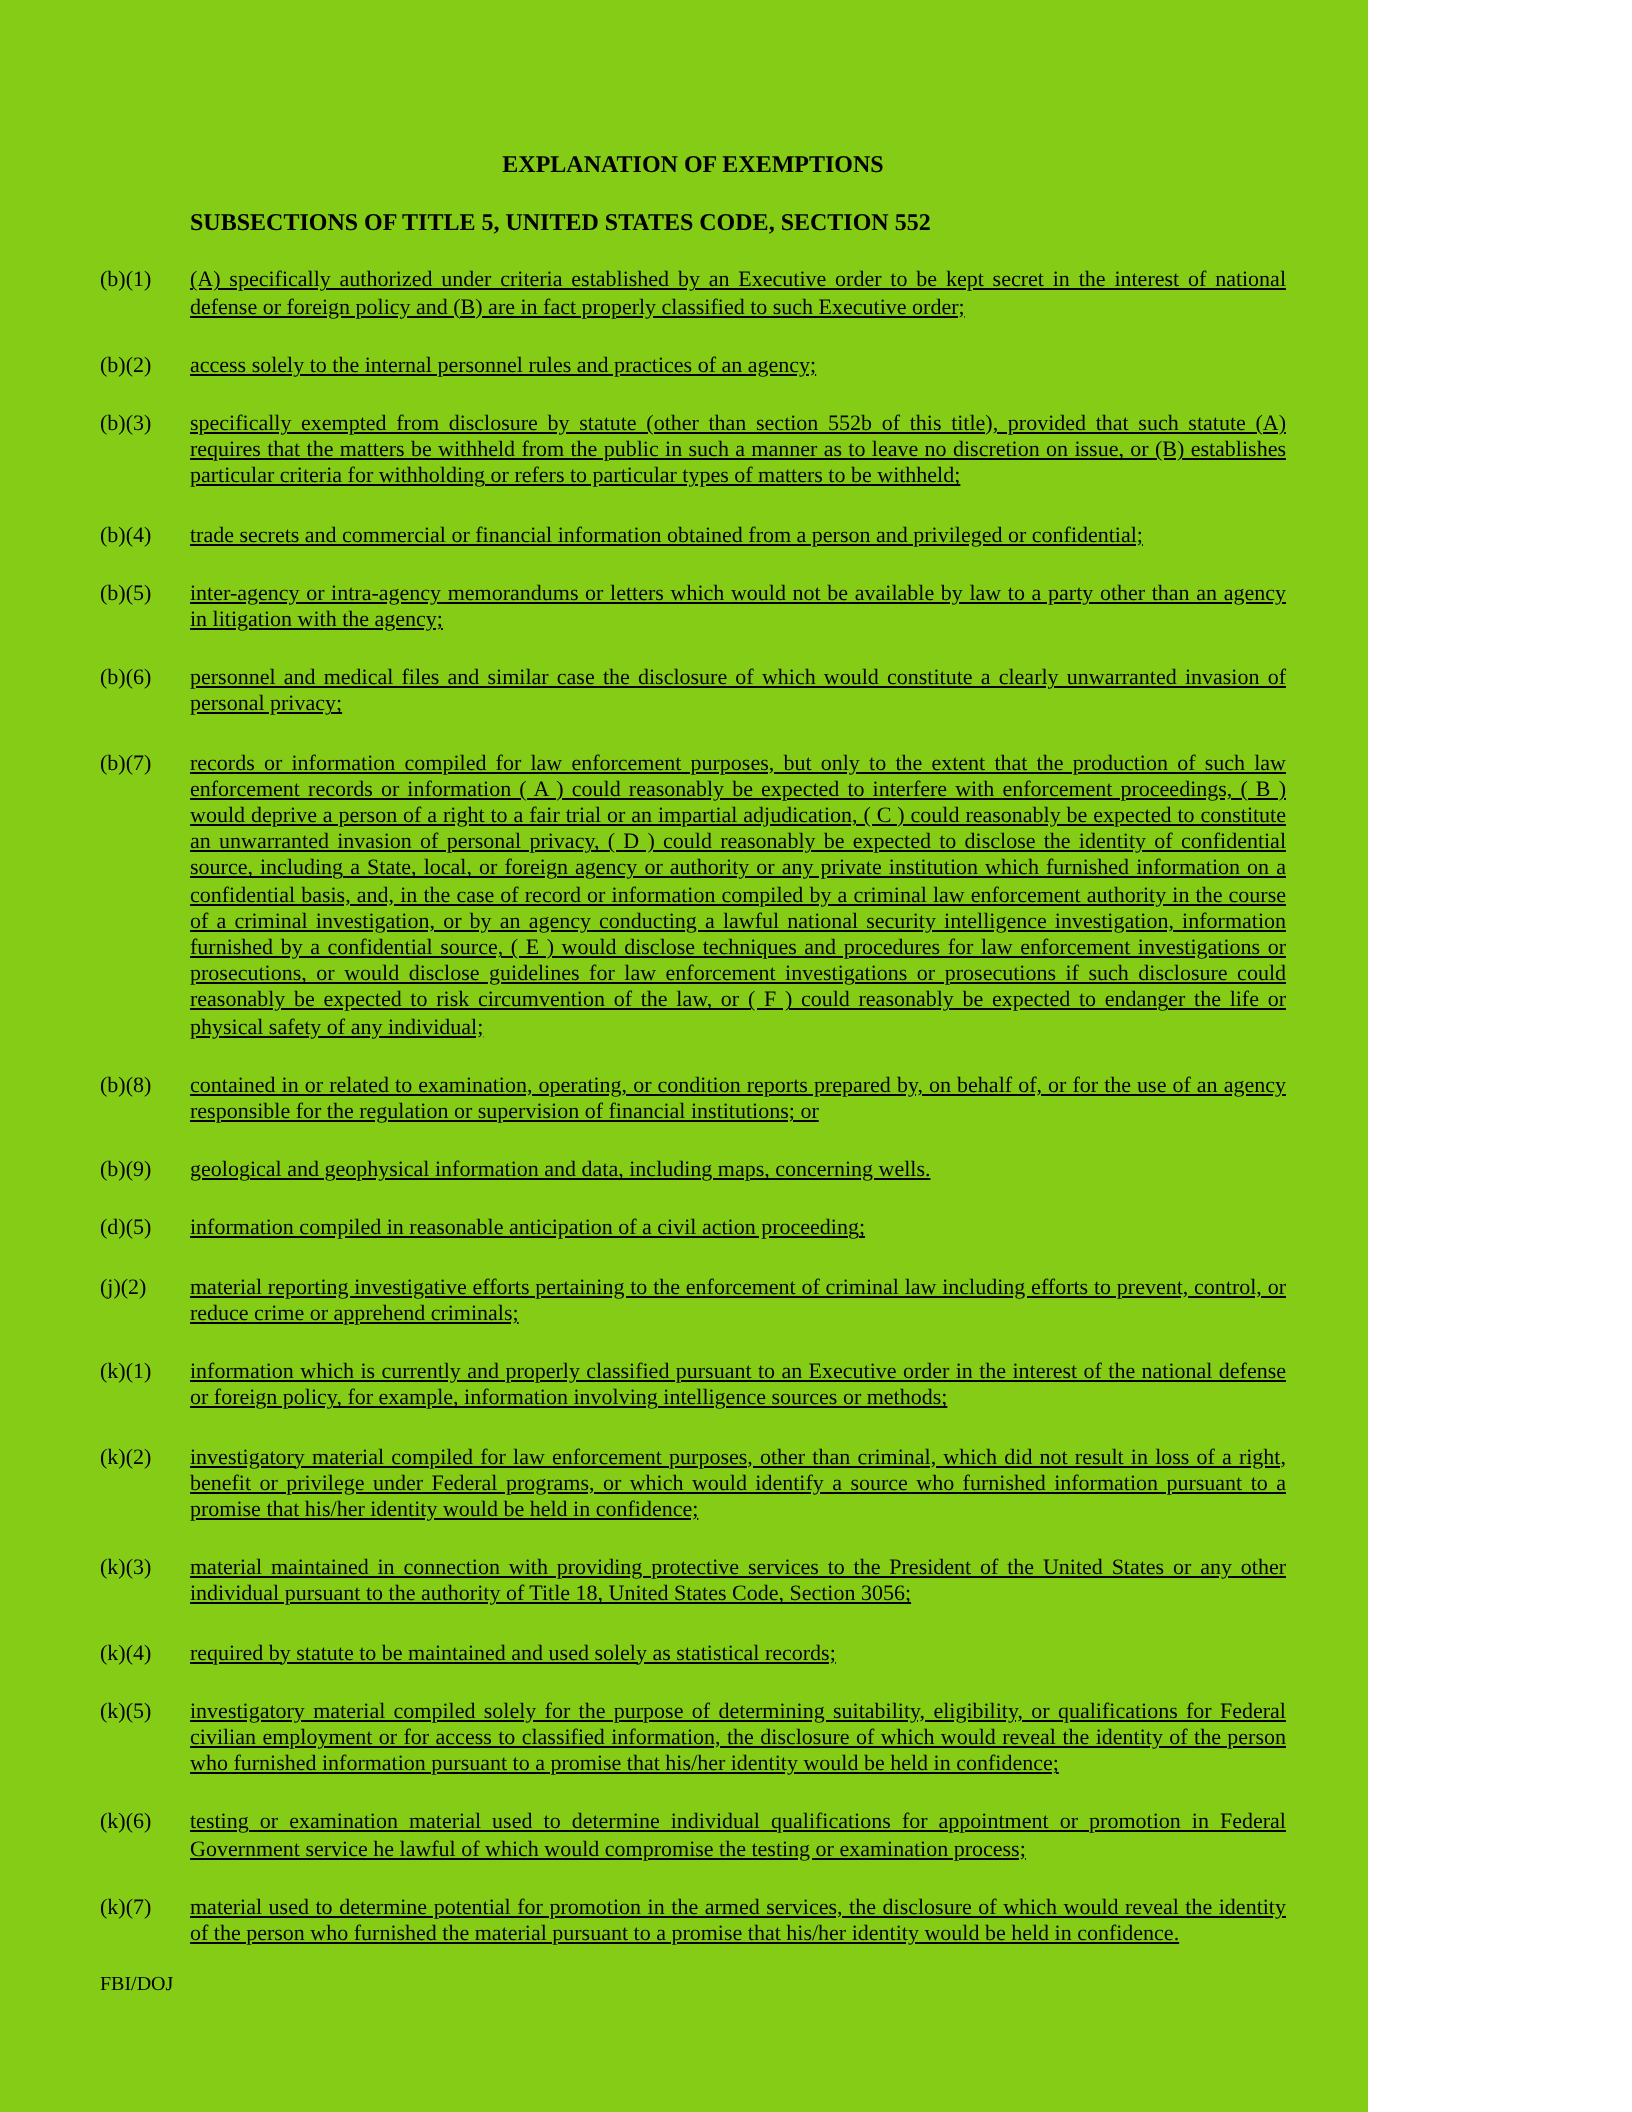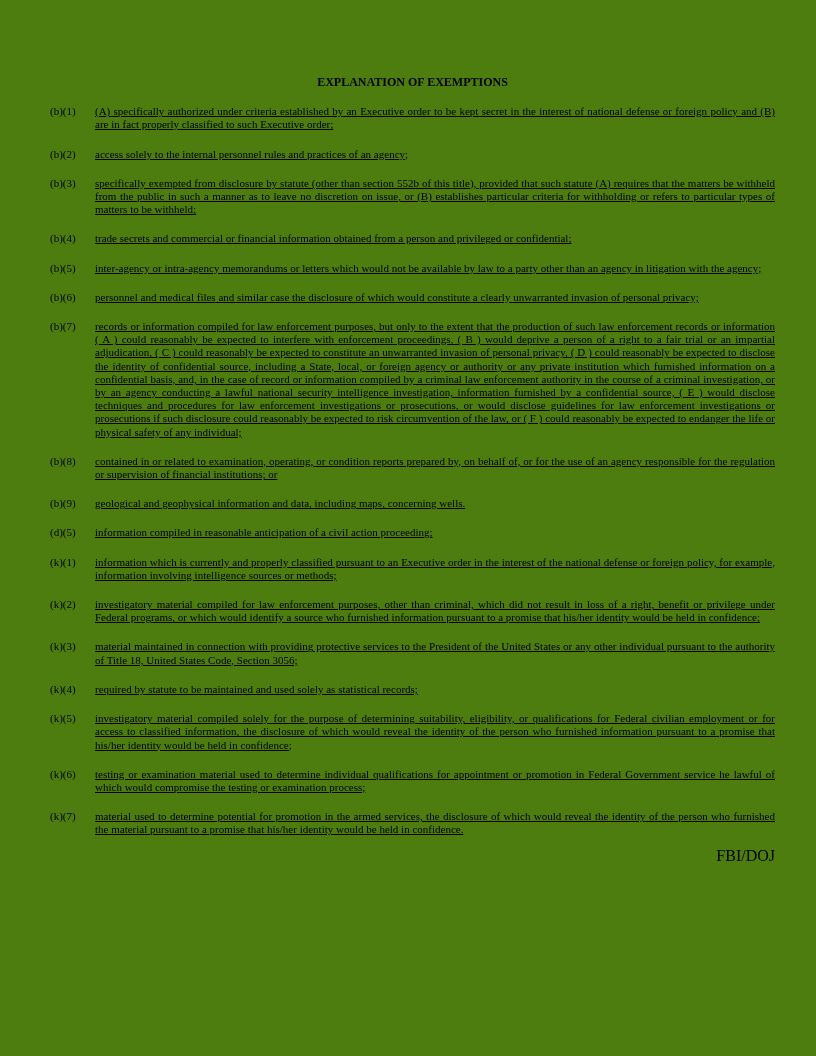--- a/index.html
+++ b/index.html
@@ -2,24 +2,24 @@
 <html><head>
 <meta charset="utf-8">
 <style>
   html, body {
     margin: 0;
     padding: 0;
     background: #ffffff;
   }
   .page {
     position: relative;
-    width: 816px;
+    width: 684px;
     height: 1056px;
     box-sizing: border-box;
-    background: #4d7c0f;
+    background: #84cc16;
     color: #000000;
     font-family: "Liberation Serif", serif;
     font-size: 11px;
     line-height: 13.2px;
     padding: 76px 41px 0 50px;
     overflow: hidden;
   }
   .doc-title {
     text-align: center;
     font-weight: bold;
@@ -40,32 +40,32 @@
   }
   .item .label {
     flex: 0 0 45px;
   }
   .item .text {
     flex: 1 1 auto;
     text-align: justify;
     text-decoration: underline;
   }
   .footer-note {
-    text-align: right;
     margin-top: 6px;
-    font-size: 16px;
+    font-size: 10px;
   }
 </style>
 </head>
 <body>
 
 <div class="page">
 
   <h1 class="doc-title">EXPLANATION OF EXEMPTIONS</h1>
 
+  <h2 class="section-heading">SUBSECTIONS OF TITLE 5, UNITED STATES CODE, SECTION 552</h2>
 
   <div class="items">
 
       <div class="item">
         <span class="label">(b)(1)</span>
         <span class="text">(A) specifically authorized under criteria established by an Executive order to be kept secret in the interest of national defense or foreign policy and (B) are in fact properly classified to such Executive order;</span>
       </div>
 
       <div class="item">
         <span class="label">(b)(2)</span>
@@ -109,20 +109,24 @@
     </div>
 
 
   <div class="items">
 
       <div class="item">
         <span class="label">(d)(5)</span>
         <span class="text">information compiled in reasonable anticipation of a civil action proceeding;</span>
       </div>
 
+      <div class="item">
+        <span class="label">(j)(2)</span>
+        <span class="text">material reporting investigative efforts pertaining to the enforcement of criminal law including efforts to prevent, control,  or reduce crime or apprehend criminals;</span>
+      </div>
 
       <div class="item">
         <span class="label">(k)(1)</span>
         <span class="text">information which is currently and properly classified pursuant to an Executive order in the interest of the national defense or foreign policy, for example, information involving intelligence sources or methods;</span>
       </div>
 
       <div class="item">
         <span class="label">(k)(2)</span>
         <span class="text">investigatory material compiled for law enforcement purposes, other than criminal, which did not result in loss of a right, benefit or privilege under Federal programs, or which would identify a source who furnished information pursuant to a promise that his/her identity would be held in confidence;</span>
       </div>

